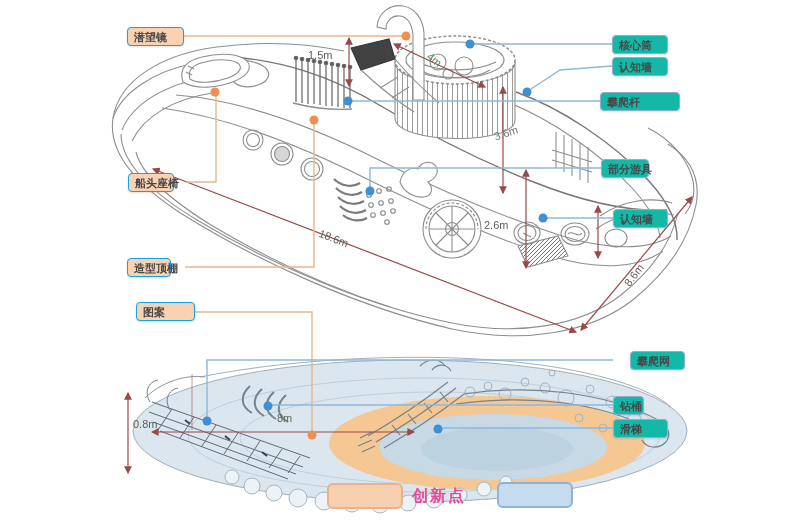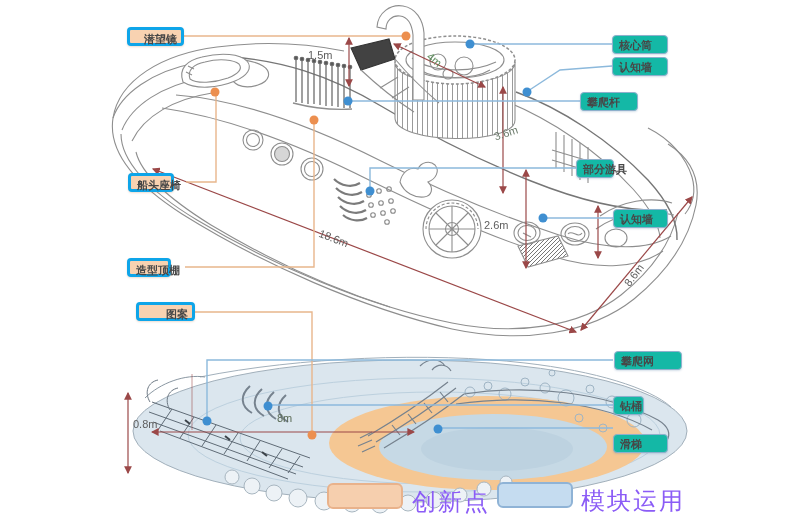--- a/index.html
+++ b/index.html
@@ -2,26 +2,26 @@
 <html><head>
 <meta charset="utf-8">
 <style>
   html,body{margin:0;padding:0;background:#fff;}
   .stage{position:relative;width:800px;height:522px;background:#ffffff;
          font-family:"Liberation Sans","DejaVu Sans",sans-serif;overflow:hidden;}
   .stage svg{position:absolute;left:0;top:0;}
   .lbl{position:absolute;height:19px;box-sizing:border-box;border-radius:4px;
        font-size:11px;font-weight:bold;color:#474747;padding:3px 4px 0 6px;
        line-height:1.15;white-space:nowrap;}
-  .lbl.o{background:#f8d2b1;border:3px solid #0ea5e9;box-shadow:0 1px 2px rgba(180,120,70,.25);text-align:right;}
+  .lbl.o{background:#f8d2b1;border:1px solid #0ea5e9;box-shadow:0 1px 2px rgba(180,120,70,.25);}
   .lbl.b{background:#14b8a6;border:1px solid #8fb0cc;box-shadow:0 1px 2px rgba(90,130,170,.25);}
   .sw{position:absolute;width:76px;height:26px;border-radius:6px;box-sizing:border-box;}
   .sw.o{background:#f6cfae;border:2px solid #e9b28b;}
   .sw.b{background:#c5dcf0;border:2px solid #8fb3d6;}
-  .lg{position:absolute;font-size:24px;font-weight:normal;color:#8b5cf6;letter-spacing:2px;}
+  .lg{position:absolute;font-size:16px;font-weight:bold;color:#ec4899;letter-spacing:2px;}
 </style>
 </head>
 <body>
 
 <div class="stage">
 
 <svg width="800" height="522" viewBox="0 0 800 522">
   <defs>
     <marker id="ar" viewBox="0 0 10 10" refX="8.5" refY="5" markerWidth="6.5" markerHeight="6.5" orient="auto-start-reverse">
       <path d="M0,0 L10,5 L0,10 Z" fill="#9b4848"></path>
@@ -291,25 +291,24 @@
   </g>
 </svg>
 
 <div class="lbl o" style="left:127px;top:27px;width:57px">潜望镜</div>
 <div class="lbl o" style="left:128px;top:173px;width:46px">船头座椅</div>
 <div class="lbl o" style="left:127px;top:258px;width:44px">造型顶棚</div>
 <div class="lbl o" style="left:136px;top:302px;width:59px">图案</div>
 
 <div class="lbl b" style="left:612px;top:35px;width:56px">核心筒</div>
 <div class="lbl b" style="left:612px;top:57px;width:56px">认知墙</div>
-<div class="lbl b" style="left:580px;top:92px;width:58px">攀爬杆</div>
-<div class="lbl b" style="left:576px;top:159px;width:38px">部分游具</div>
+<div class="lbl b" style="left:600px;top:92px;width:80px">攀爬杆</div>
+<div class="lbl b" style="left:601px;top:159px;width:48px">部分游具</div>
 <div class="lbl b" style="left:613px;top:209px;width:55px">认知墙</div>
-<div class="lbl b" style="left:614px;top:351px;width:68px">攀爬网</div>
+<div class="lbl b" style="left:630px;top:351px;width:55px">攀爬网</div>
 <div class="lbl b" style="left:613px;top:396px;width:31px">钻桶</div>
-<div class="lbl b" style="left:613px;top:434px;width:55px">滑梯</div>
+<div class="lbl b" style="left:613px;top:419px;width:55px">滑梯</div>
 
 <div class="sw o" style="left:327px;top:483px"></div>
 <div class="lg" style="left:412px;top:486px">创新点</div>
 <div class="sw b" style="left:497px;top:482px"></div>
-<div class="lg" style="left:581px;top:485px">模块运用</div>
 
 </div>
 
 </body></html>

